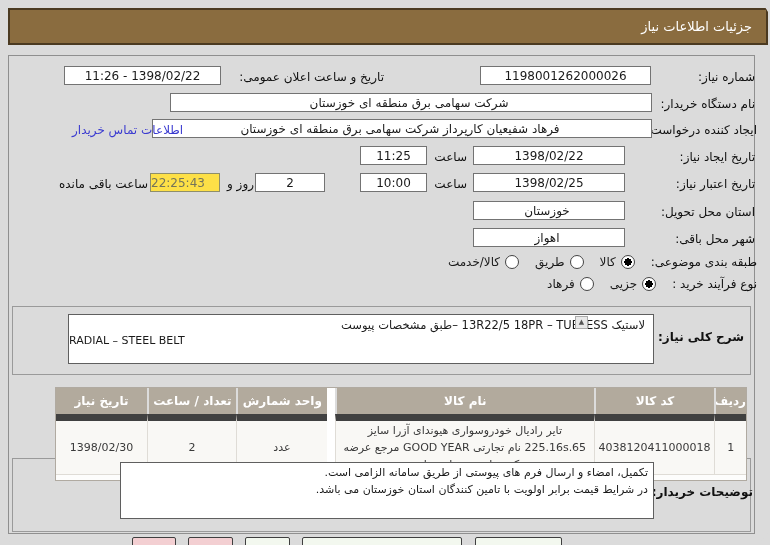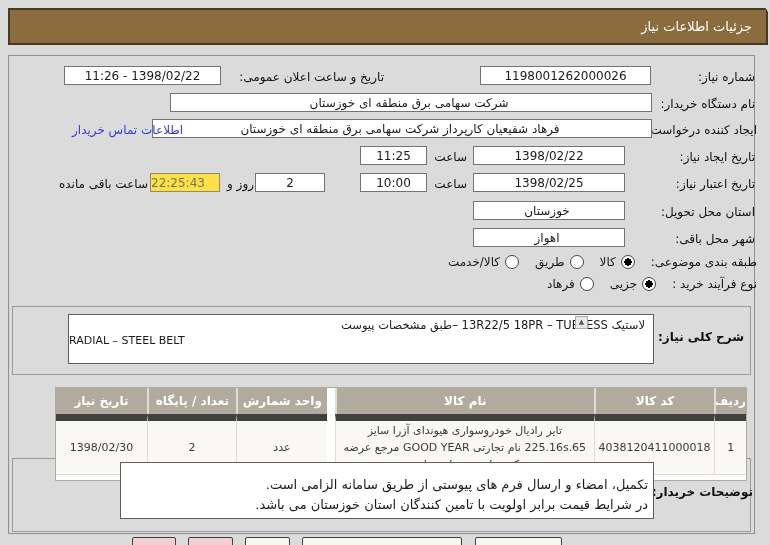--- a/index.html
+++ b/index.html
@@ -41,21 +41,21 @@
       text-align:center;border-left:2px solid #dcdcdc;box-sizing:border-box;overflow:hidden;white-space:nowrap;}
   .th:last-child{border-left:none;}
   .td{background:#f9f8f5;color:#3a3a3a;font-size:11px;min-height:45px;display:flex;align-items:center;
       justify-content:center;text-align:center;border-left:1px solid #dfdcd6;border-top:7px solid #404040;
       box-sizing:border-box;padding:1px 2px;}
   .td:last-child{border-left:none;}
   .c0{width:32px;} .c1{width:122px;} .c2{width:262px;margin-left:8px;} .c3{width:92px;} .c4{width:90px;} .c5{width:92px;}
   #tfoot{height:5px;background:#fdfdfc;border-top:1px solid #dfdcd6;}
   
   #notesbox{left:120px;top:462px;width:534px;height:57px;background:#fff;border:1px solid #5f5f5f;z-index:3;
-            font-size:13px;line-height:1.5;padding:12px 5px 0 2px;box-sizing:border-box;overflow:hidden;}
+            font-size:11px;line-height:1.5;padding:2px 5px 0 2px;box-sizing:border-box;overflow:hidden;}
   
   .fbtn{top:537px;height:20px;border:1px solid #3f3f3f;border-radius:2px;z-index:3;}
   .pink{background:#f3cfd2;} .lgreen{background:#f3f8ef;}
   
   .wm{pointer-events:none;z-index:0;position:absolute;}
   .wmc{border:2px solid rgba(130,130,130,0.28);border-radius:50%;}
   #wm-brand{left:48px;top:281px;font-size:39px;font-weight:bold;color:rgba(115,115,115,0.55);
             letter-spacing:0px;direction:ltr;white-space:nowrap;}
   #wm-tag{left:205px;top:362px;font-size:20px;font-weight:bold;color:rgba(175,140,85,0.45);white-space:nowrap;}
   #wm-script{left:540px;top:334px;font-size:20px;font-style:italic;color:rgba(180,145,90,0.45);white-space:nowrap;}
@@ -142,21 +142,21 @@
     <div class="l2 ltr">RADIAL – STEEL  BELT</div>
   </div>
   <div id="desc-scroll">▲</div>
 
   <div id="tbl" class="abs">
     <div class="trow">
       <div class="th c0">ردیف</div>
       <div class="th c1">کد کالا</div>
       <div class="th c2">نام کالا</div>
       <div class="th c3">واحد شمارش</div>
-      <div class="th c4">تعداد / پایگاه</div>
+      <div class="th c4">تعداد / ساعت</div>
       <div class="th c5">تاریخ نیاز</div>
     </div>
     <div class="trow">
       <div class="td c0">1</div>
       <div class="td c1">4038120411000018</div>
       <div class="td c2" style="line-height:1.55;">تایر رادیال خودروسواری هیوندای آزرا سایز 225.16s.65 نام تجارتی GOOD YEAR مرجع عرضه کننده ارسن تجارت یاس</div>
       <div class="td c3">عدد</div>
       <div class="td c4">2</div>
       <div class="td c5">1398/02/30</div>
     </div>

